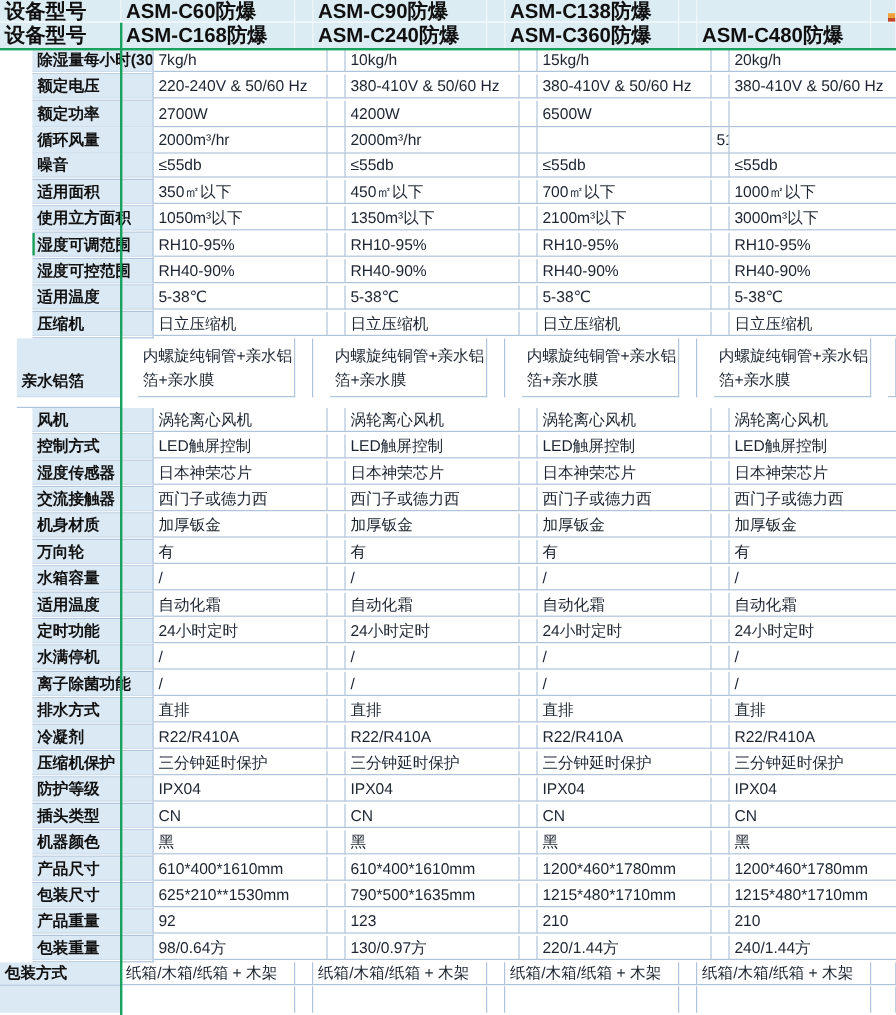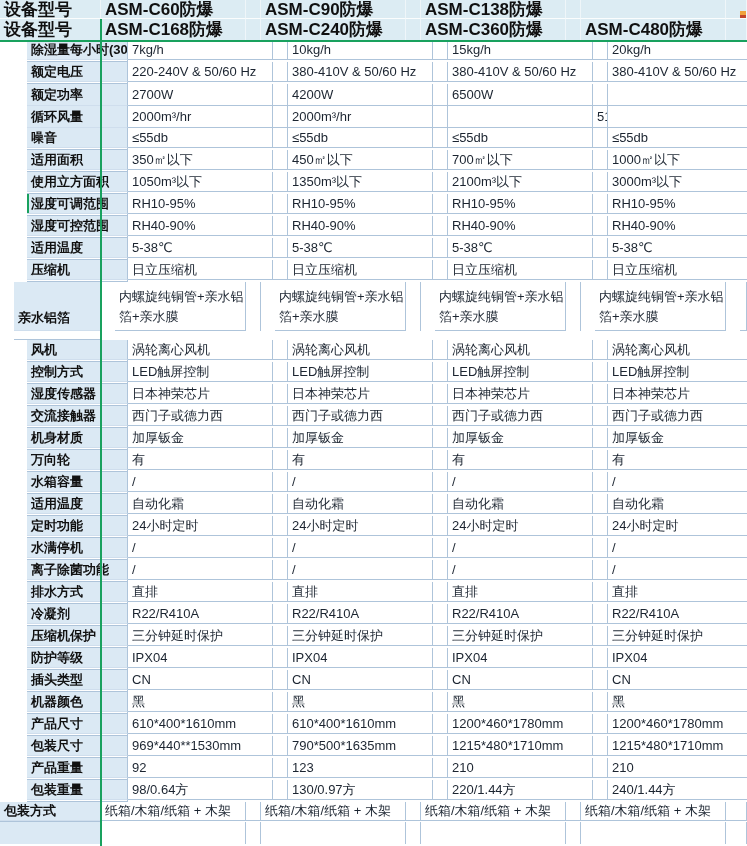--- a/index.html
+++ b/index.html
@@ -439,21 +439,21 @@
       <div class="cell val">610*400*1610mm</div>
       <div class="cell sp"></div>
       <div class="cell val">1200*460*1780mm</div>
       <div class="cell sp"></div>
       <div class="cell val">1200*460*1780mm</div>
       <div class="cell sp"></div>
       <div class="cell end"></div>
     </div>
     <div class="row r22">
       <div class="cell lab">包装尺寸</div>
-      <div class="cell val">969*440**1530mm</div>
+      <div class="cell val">625*210**1530mm</div>
       <div class="cell sp"></div>
       <div class="cell val">790*500*1635mm</div>
       <div class="cell sp"></div>
       <div class="cell val">1215*480*1710mm</div>
       <div class="cell sp"></div>
       <div class="cell val">1215*480*1710mm</div>
       <div class="cell sp"></div>
       <div class="cell end"></div>
     </div>
     <div class="row r22">

